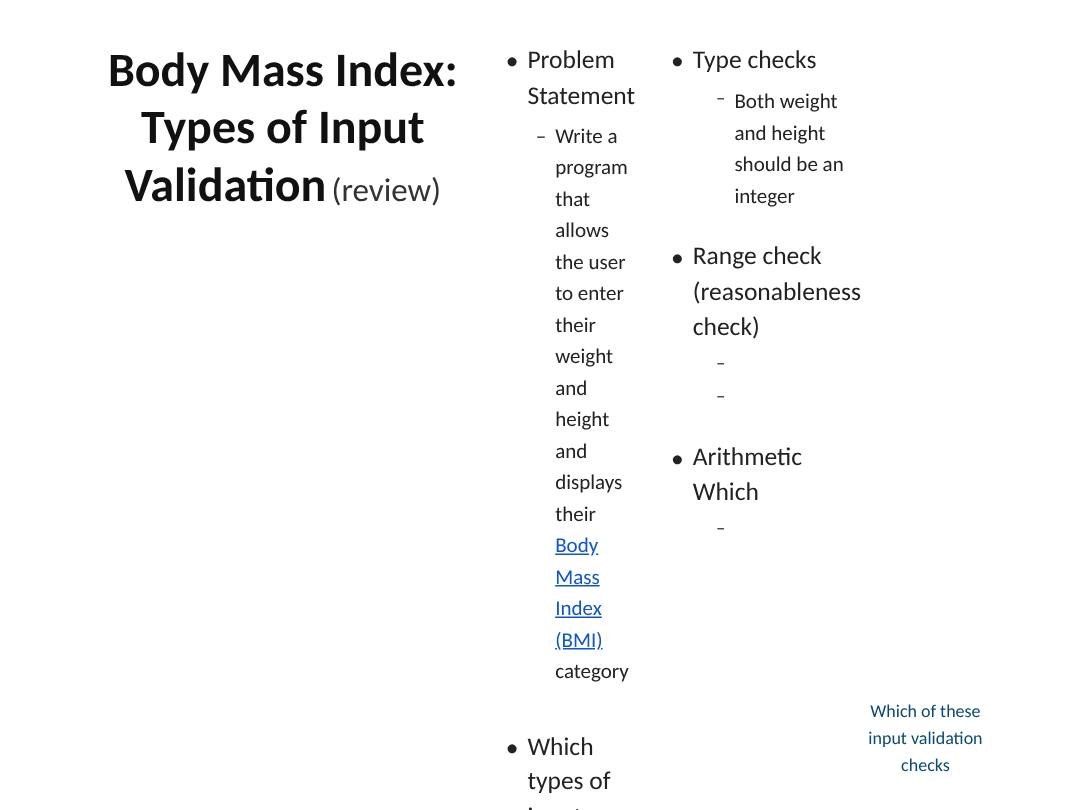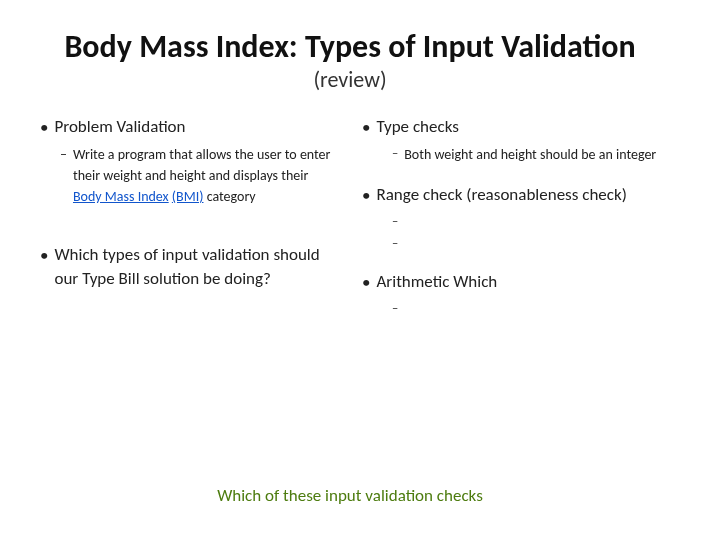--- a/index.html
+++ b/index.html
@@ -9,23 +9,22 @@
       background: #ffffff;
       font-family: 'Calibri', 'Segoe UI', Arial, sans-serif;
       font-size: 15px;
       color: #222;
       overflow: hidden;
       position: relative;
     }
     .slide {
       width: 700px;
       height: 540px;
-      padding: 28px 40px 32px 40px;
-      display: flex;
-      flex-direction: column;
+      padding: 28px 40px 20px 40px;
+      display: flex;
     }
     .title {
       text-align: center;
       margin-bottom: 22px;
     }
     .title h1 {
       font-size: 32px;
       font-weight: bold;
       line-height: 1.2;
       color: #111;
@@ -113,22 +112,22 @@
     }
     .right-bullet-item {
       display: flex;
       flex-direction: row;
       align-items: flex-start;
       gap: 6px;
       margin-bottom: 4px;
     }
     .bottom-note {
       text-align: center;
-      font-size: 17px;
-      color: #4d7c0f;
+      font-size: 12px;
+      color: #0c4a6e;
       margin-top: auto;
       padding-top: 10px;
       line-height: 1.5;
     }
     .section-spacer {
       height: 8px;
     }
   </style>
 </head>
 <body>
@@ -140,21 +139,21 @@
     <span class="review"> </span><span class="review">(review)</span>
   </div>
 
   <div class="content-area">
 
     <div class="left-col">
 
       <div>
         <div class="bullet-item">
           <span class="bullet-dot">•</span>
-          <span class="bullet-text">Problem Validation</span>
+          <span class="bullet-text">Problem Statement</span>
         </div>
         <div class="sub-bullet">
           <span class="sub-bullet-dash">–</span>
           <span class="sub-bullet-text">
             Write a program that allows the user to enter their weight and height and displays their <span class="link-text">Body Mass Index</span> <span class="link-text">(BMI)</span> category
           </span>
         </div>
       </div>
 
       <div class="section-spacer"></div>

